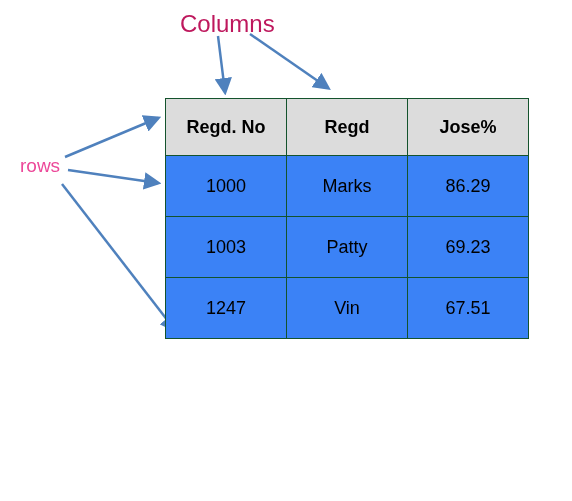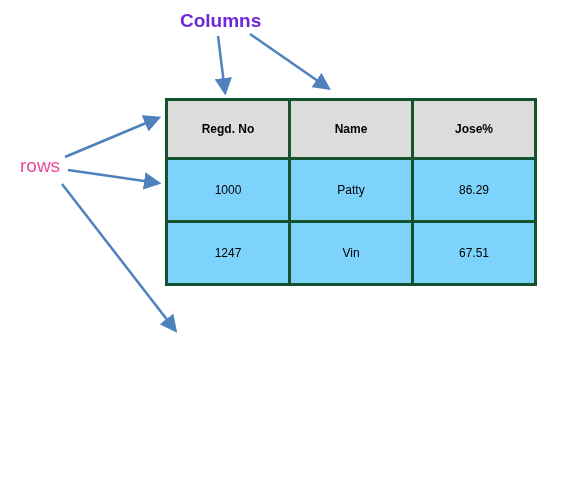--- a/index.html
+++ b/index.html
@@ -8,51 +8,50 @@
       font-family: Verdana, Arial, sans-serif;
       background: #fff;
       width: 572px;
       height: 501px;
       position: relative;
     }
     .columns-label {
       position: absolute;
       left: 180px;
       top: 10px;
-      font-size: 19px;
-      color: #6d28d9;
-      font-weight: bold;
+      font-size: 24px;
+      color: #be185d;
     }
     .rows-label {
       position: absolute;
       left: 20px;
       top: 155px;
       font-size: 19px;
       color: #ec4899;
     }
     .data-table {
       position: absolute;
       left: 165px;
       top: 98px;
       border-collapse: collapse;
     }
     .data-table th, .data-table td {
-      border: 3px solid #14532d;
+      border: 1px solid #14532d;
       text-align: center;
       vertical-align: middle;
-      font-size: 12px;
+      font-size: 18px;
       width: 118px;
     }
     .data-table th {
       background: #dcdcdc;
       font-weight: bold;
       height: 54px;
     }
     .data-table td {
-      background: #7dd3fc;
+      background: #3b82f6;
       height: 58px;
     }
     svg.arrows {
       position: absolute;
       left: 0;
       top: 0;
       width: 572px;
       height: 501px;
       pointer-events: none;
     }
@@ -75,29 +74,34 @@
 
   <line x1="65" y1="157" x2="158" y2="118" stroke="#4F81BD" stroke-width="2.5" marker-end="url(#ah)"></line>
   <line x1="68" y1="170" x2="158" y2="183" stroke="#4F81BD" stroke-width="2.5" marker-end="url(#ah)"></line>
   <line x1="62" y1="184" x2="175" y2="330" stroke="#4F81BD" stroke-width="2.5" marker-end="url(#ah)"></line>
 </svg>
 
 <table class="data-table">
   <thead>
     <tr>
       <th>Regd. No</th>
-      <th>Name</th>
+      <th>Regd</th>
       <th>Jose%</th>
     </tr>
   </thead>
   <tbody>
     <tr>
       <td>1000</td>
+      <td>Marks</td>
+      <td>86.29</td>
+    </tr>
+    <tr>
+      <td>1003</td>
       <td>Patty</td>
-      <td>86.29</td>
+      <td>69.23</td>
     </tr>
     <tr>
       <td>1247</td>
       <td>Vin</td>
       <td>67.51</td>
     </tr>
   </tbody>
 </table>
 
 </body></html>

